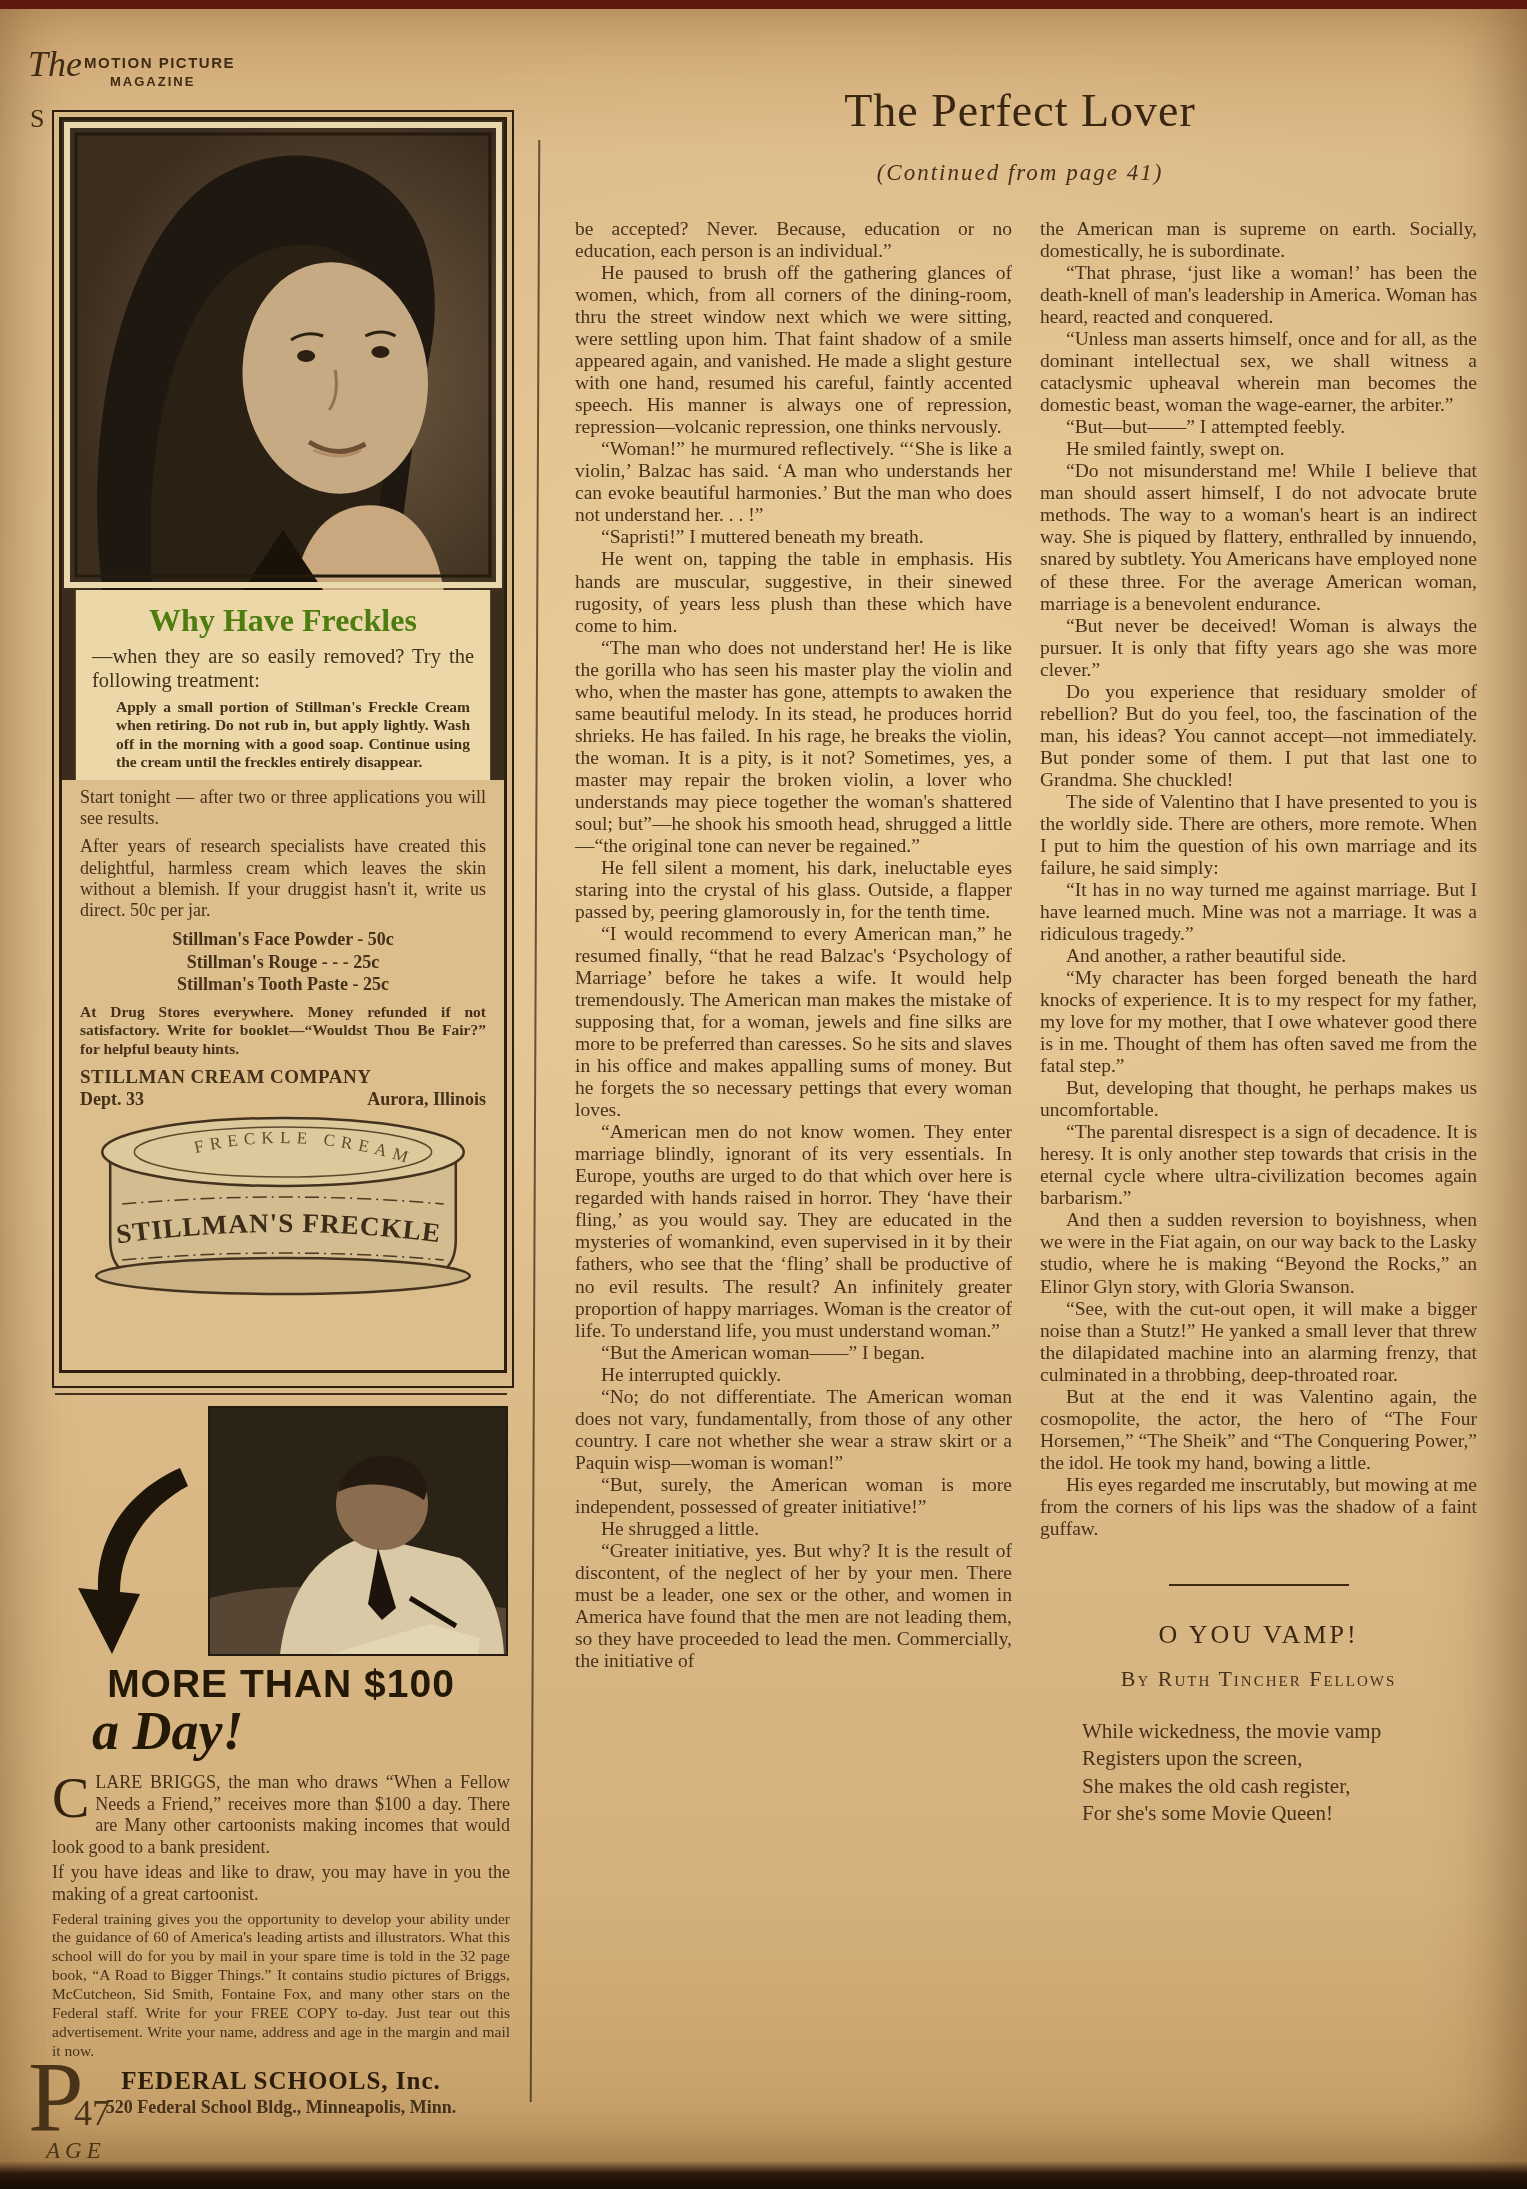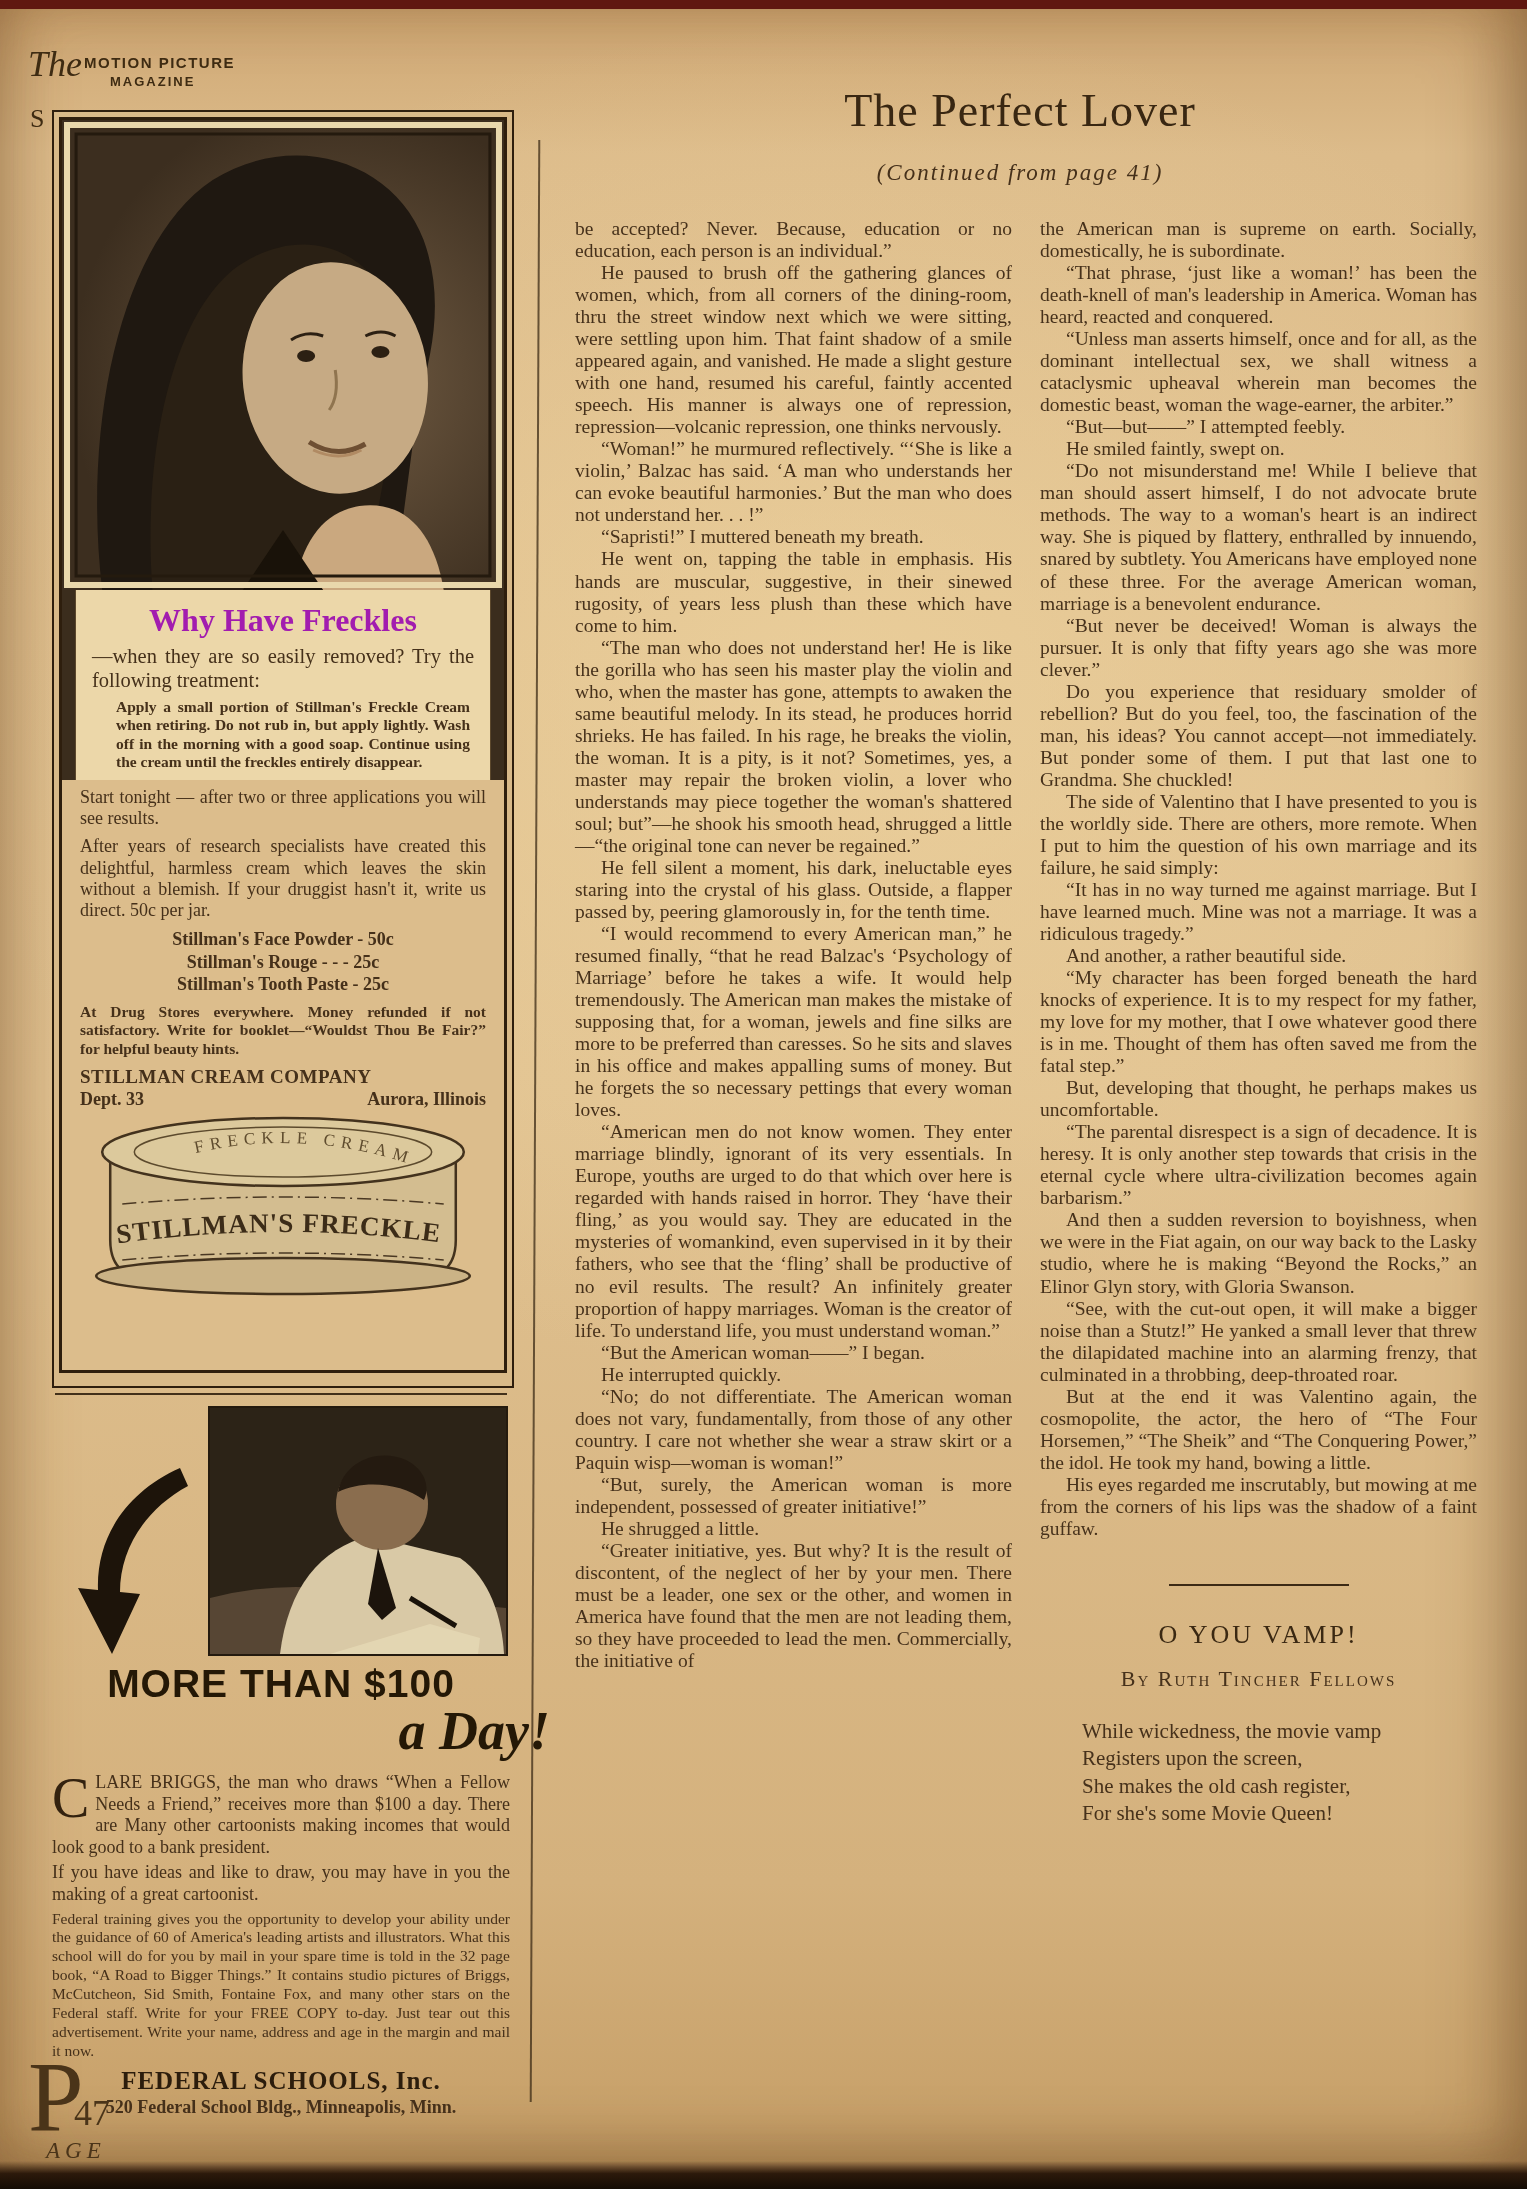--- a/index.html
+++ b/index.html
@@ -22,41 +22,41 @@
   .logo-name{font-family:"Liberation Sans","DejaVu Sans",sans-serif;font-size:15px;font-weight:bold;letter-spacing:1.5px;white-space:nowrap;}
   .logo-sub{font-family:"Liberation Sans","DejaVu Sans",sans-serif;font-size:13px;font-weight:bold;letter-spacing:2px;margin:1px 0 0 26px;}
   .logo-swash{font-size:26px;display:block;margin:14px 0 0 2px;}
 
   
   .stillman-ad{position:absolute;left:52px;top:110px;width:458px;height:1274px;border:2px solid #2e1e0d;background:#d8b988;}
   .ad-inner{margin:5px;border:3px solid #2e1e0d;height:1256px;overflow:hidden;box-sizing:border-box;background:#dcbd8c;}
   .ad-photo{display:block;width:100%;height:470px;}
   .panelwrap{background:linear-gradient(90deg,#3b2d1d 0 13px,rgba(0,0,0,0) 13px calc(100% - 13px),#3b2d1d calc(100% - 13px) 100%);}
   .panel{margin:0 13px;background:#ecd7a9;border-left:1px solid #5c482c;border-right:1px solid #5c482c;padding:12px 16px 8px;}
-  .freckles-headline{font-size:32px;font-weight:bold;text-align:center;color:#a21caf;margin:0 0 6px;}
+  .freckles-headline{font-size:32px;font-weight:bold;text-align:center;color:#4d7c0f;margin:0 0 6px;}
   .freckles-subhead{font-size:20.5px;line-height:1.16;text-align:justify;margin:0 0 5px;}
   .freckles-instructions{font-size:15.5px;line-height:1.2;font-weight:bold;text-align:justify;margin:0 4px 0 24px;}
   .ad-body{padding:7px 18px 0;}
   .ad-para{font-size:18px;line-height:1.18;text-align:justify;margin:0 0 7px;}
   .product-list{margin:2px auto 7px;width:88%;}
   .product-line{font-size:18px;font-weight:bold;line-height:1.25;text-align:center;white-space:nowrap;}
   .fine{font-size:15.5px;line-height:1.2;font-weight:bold;}
   .company-name{font-size:19px;font-weight:bold;letter-spacing:.5px;margin:4px 0 0;}
   .dept-row{display:flex;justify-content:space-between;font-size:18px;font-weight:bold;margin:1px 0 2px;}
   .ad-jar{display:block;width:100%;height:186px;}
 
   .ad-underline{position:absolute;left:55px;top:1393px;width:452px;height:2px;background:#42301a;}
 
   
   .federal-ad{position:absolute;left:52px;top:1400px;width:458px;height:712px;}
   .fed-photo{position:absolute;right:2px;top:6px;width:296px;height:246px;border:2px solid #241a0e;}
   .fed-arrow{position:absolute;left:16px;top:62px;width:126px;height:196px;}
   .fed-head1{position:absolute;top:262px;left:0;width:100%;text-align:center;
     font-family:"Liberation Sans","DejaVu Sans",sans-serif;font-weight:bold;font-size:39px;letter-spacing:1px;color:#241806;}
-  .fed-head2{position:absolute;top:300px;left:40px;width:100%;text-align:right;
+  .fed-head2{position:absolute;top:300px;left:40px;width:100%;text-align:left;
     font-style:italic;font-weight:bold;font-size:54px;color:#241806;}
   .fed-body{position:absolute;top:372px;left:0;width:458px;}
   .fed-dropcap{float:left;font-size:56px;line-height:.82;padding:4px 6px 0 0;color:#33220f;}
   .fed-para{font-size:18px;line-height:1.2;text-align:justify;margin:0 0 4px;}
   .fed-fine{font-size:15.5px;line-height:1.22;text-align:justify;margin:0 0 6px;}
   .fed-company{font-size:25px;font-weight:bold;letter-spacing:1px;text-align:center;color:#2c1d0c;margin:6px 0 2px;}
   .fed-address{font-size:18px;font-weight:bold;text-align:center;}
 
   
   .pageno{position:absolute;left:28px;top:2054px;width:120px;height:120px;color:#4a3419;}

